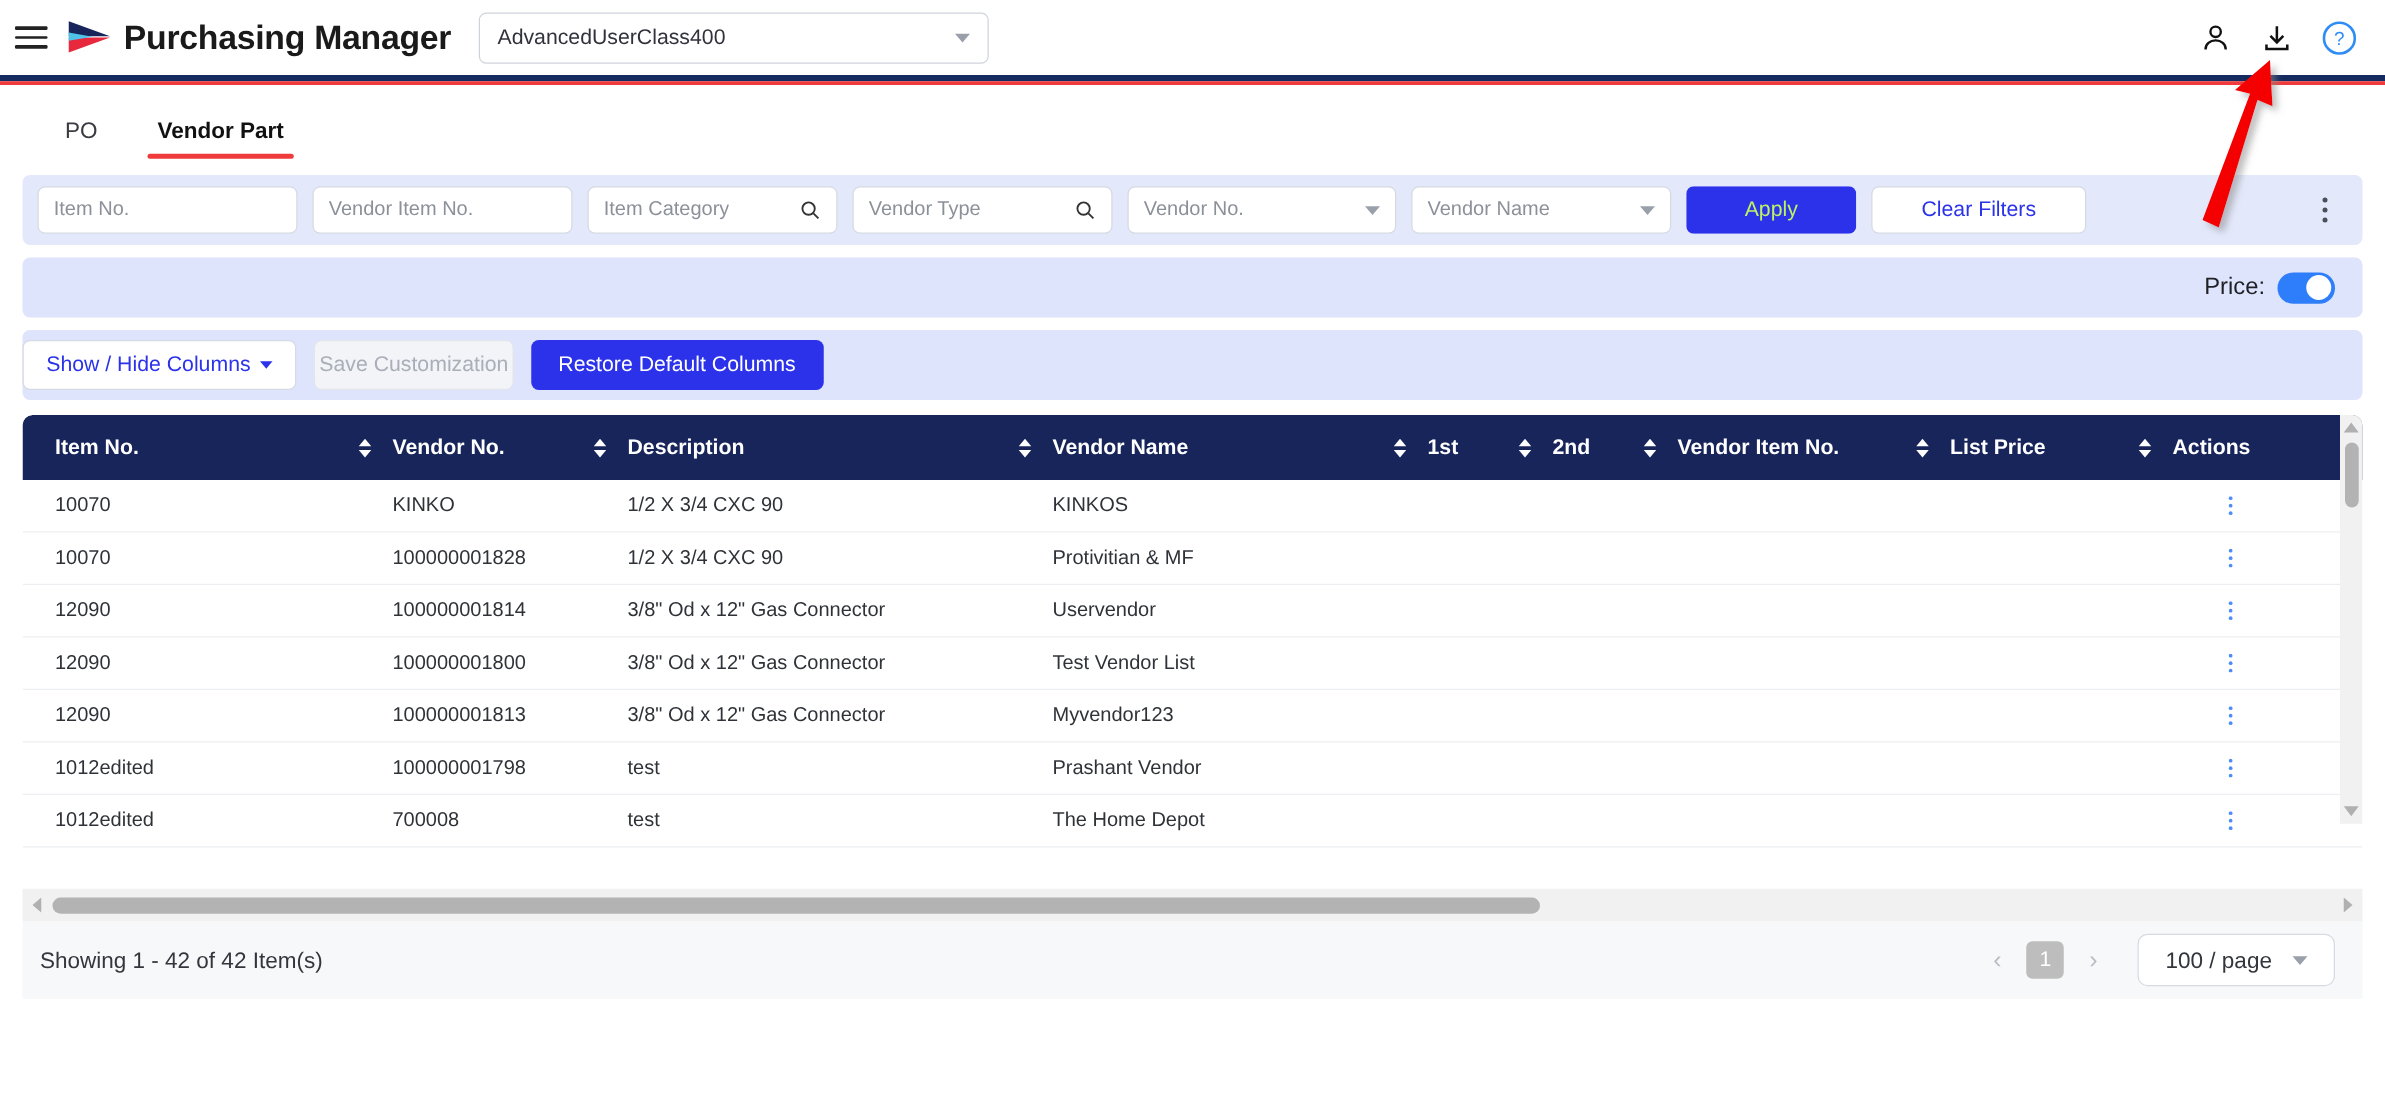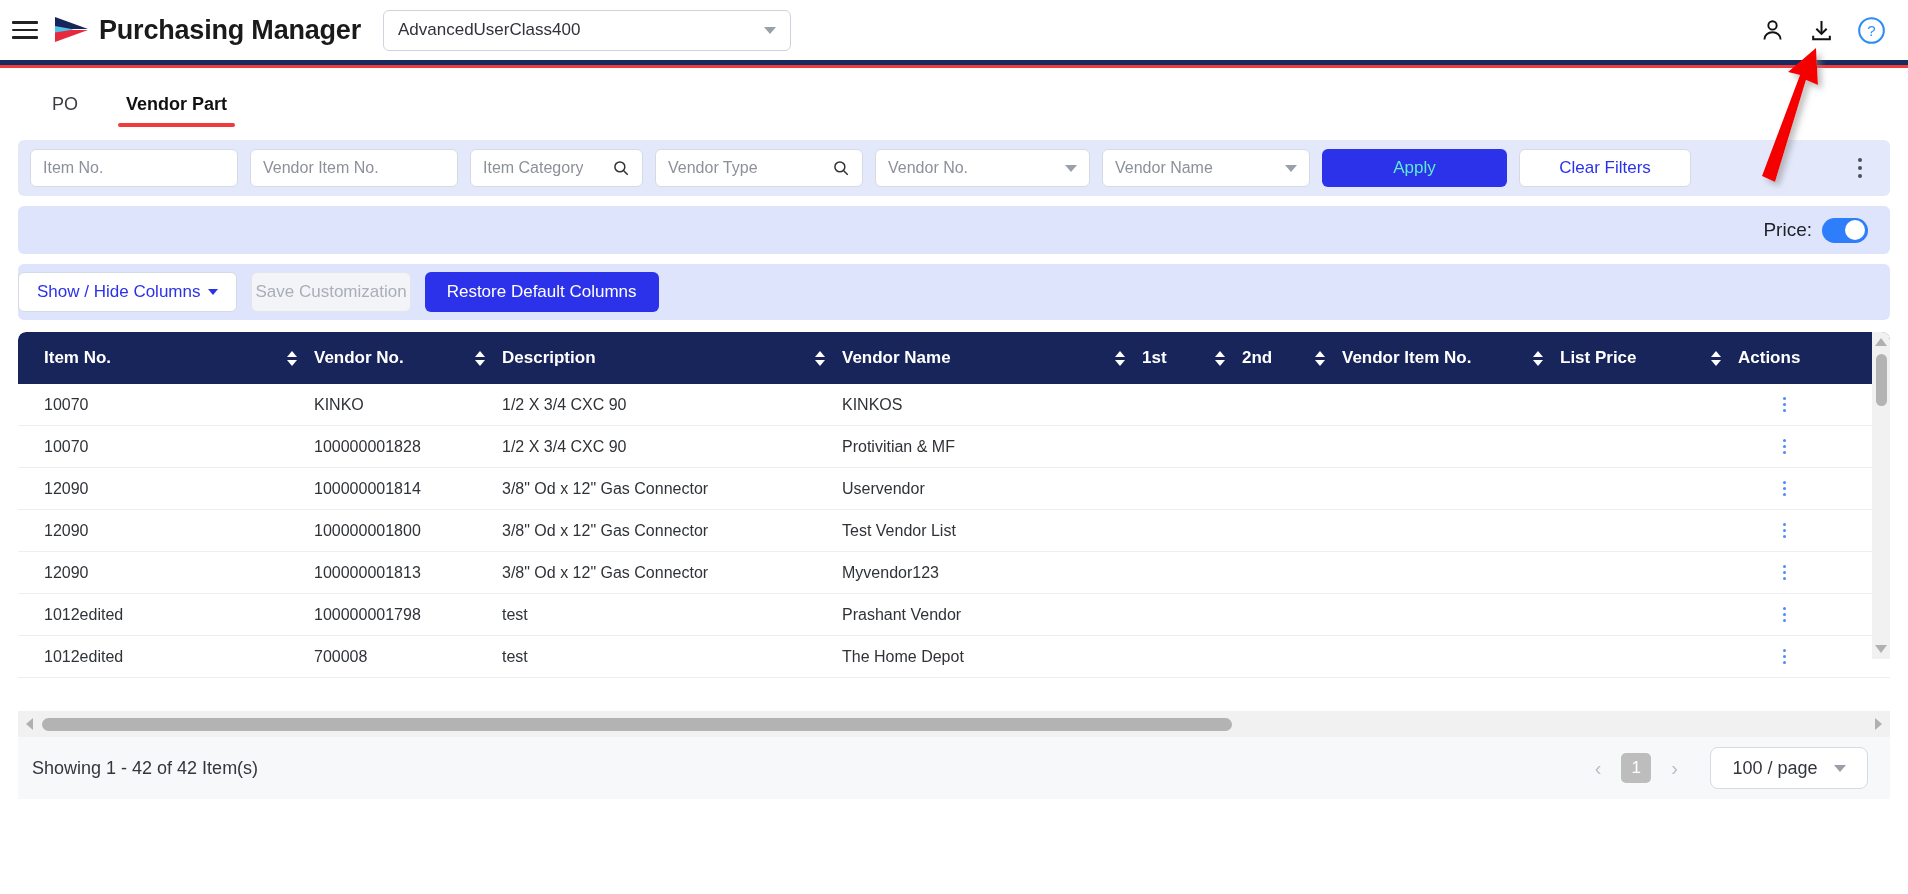--- a/index.html
+++ b/index.html
@@ -87,32 +87,32 @@
   }
   .fld {
     height: 38px; background: #fff;
     border: 1px solid #d6dae2; border-radius: 6px;
     display: flex; align-items: center; justify-content: space-between;
     padding: 0 12px; font-size: 16px; color: #8c9099;
     cursor: text;
   }
   .fld.w1 { width: 208px; }
   .fld.w2 { width: 208px; }
-  .fld.w3 { width: 173px; }
+  .fld.w3 { width: 200px; }
   .fld.w4 { width: 208px; }
   .fld.w5 { width: 215px; }
   .fld.w6 { width: 208px; }
   .fld .ph { white-space: nowrap; overflow: hidden; }
 
   .btn {
     height: 38px; border-radius: 6px; font-size: 17px;
     display: flex; align-items: center; justify-content: center;
     cursor: pointer; white-space: nowrap; border: 1px solid transparent;
   }
-  .btn-apply { width: 185px; background: #2b32ea; color:#5eead4; }
+  .btn-apply { width: 136px; background: #2b32ea; color:#bef264; }
   .btn-clear { width: 172px; background: #fff; color:#2b32ea; border-color:#d6dae2; }
 
   .kebab {
     margin-left: auto; margin-right: 8px;
     width: 24px; height: 34px;
     display:flex; flex-direction: column; align-items:center; justify-content:center; gap:4px;
     cursor:pointer;
   }
   .kebab i { width:4px; height:4px; border-radius:50%; background:#4a4f58; display:block;}
 

